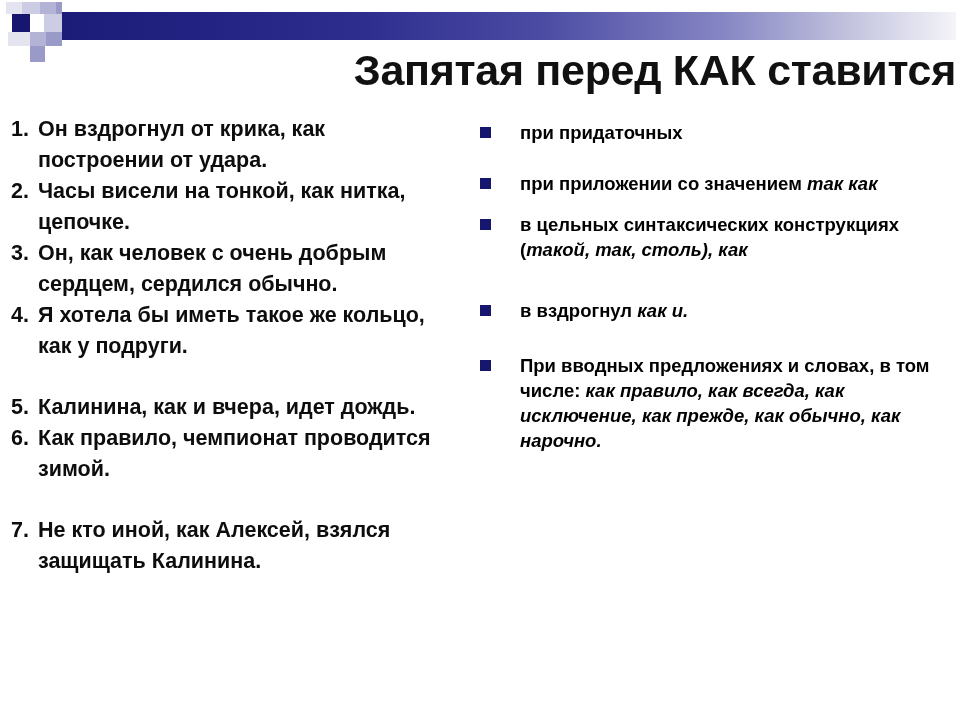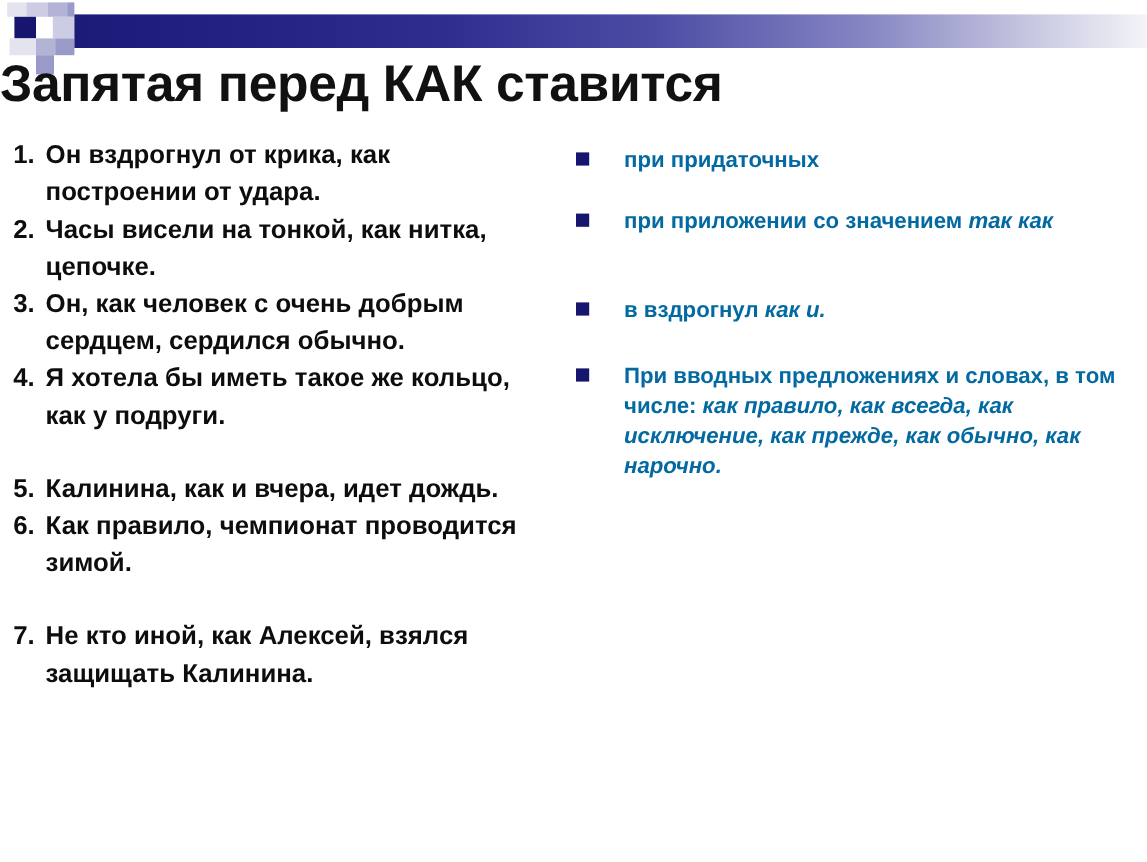--- a/index.html
+++ b/index.html
@@ -45,21 +45,21 @@
   .sq-lav       { background: #b3b3d6; }
   .sq-lav-light { background: #ccccE4; }
   .sq-pale      { background: #e4e4f0; }
 
   
   #slide-title {
     position: absolute;
     left: 0;
     top: 46px;
     width: 956px;
-    text-align: left;
+    text-align: right;
     font-size: 43px;
     font-weight: bold;
     color: #111111;
     letter-spacing: -0.3px;
     font-family: "Liberation Sans", sans-serif;
     white-space: nowrap;
   }
 
   
   #body-area {
@@ -102,35 +102,35 @@
     position: absolute;
     left: 466px;
     top: 6px;
     width: 484px;
   }
   .bullet-item {
     position: relative;
     padding-left: 54px;
     font-size: 18.5px;
     font-weight: bold;
-    color: #0369a1;
+    color: #000000;
     line-height: 25px;
     font-family: "Liberation Sans", sans-serif;
   }
   .bullet-item .bullet-mark {
     position: absolute;
     left: 14px;
     top: 7px;
     width: 11px;
     height: 11px;
     background: #16166e;
   }
   .bullet-item i { font-style: italic; }
   .b-gap-26 { margin-bottom: 26px; }
-  .b-gap-32 { margin-bottom: 49px; }
+  .b-gap-32 { margin-bottom: 16px; }
   .b-gap-30 { margin-bottom: 30px; }
   .b-gap-36 { margin-bottom: 36px; }
   .b-gap-5  { margin-bottom: 5px; }
 </style>
 </head>
 <body>
 
 <div id="header-band">
 
   <div class="deco-sq sq-pale" style="left:6px;  top:2px;  width:16px; height:12px;"></div>
@@ -199,20 +199,24 @@
       <span class="bullet-mark"></span>
       <span>при придаточных</span><i></i>
     </div>
 
 
     <div class="bullet-item b-gap-32">
       <span class="bullet-mark"></span>
       <span>при приложении со значением </span><i>так как</i>
     </div>
 
+    <div class="bullet-item b-gap-36">
+      <span class="bullet-mark"></span>
+      <span>в цельных синтаксических конструкциях (</span><i>такой, так, столь), как</i>
+    </div>
 
     <div class="bullet-item b-gap-30">
       <span class="bullet-mark"></span>
       <span>в вздрогнул </span><i>как и.</i>
     </div>
 
     <div class="bullet-item b-gap-5">
       <span class="bullet-mark"></span>
       <span>При вводных предложениях и словах, в том числе:  </span><i>как правило, как всегда, как исключение, как прежде, как обычно, как нарочно.</i>
     </div>

